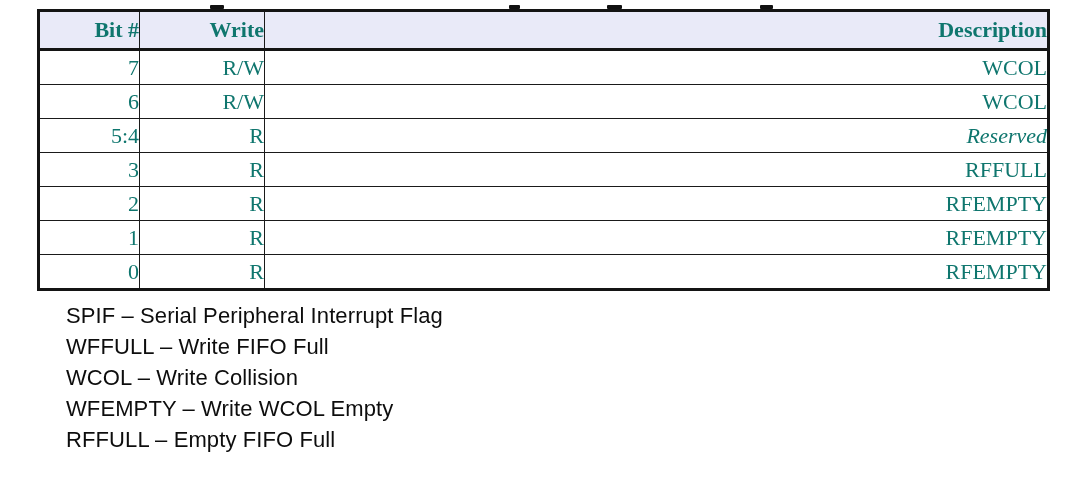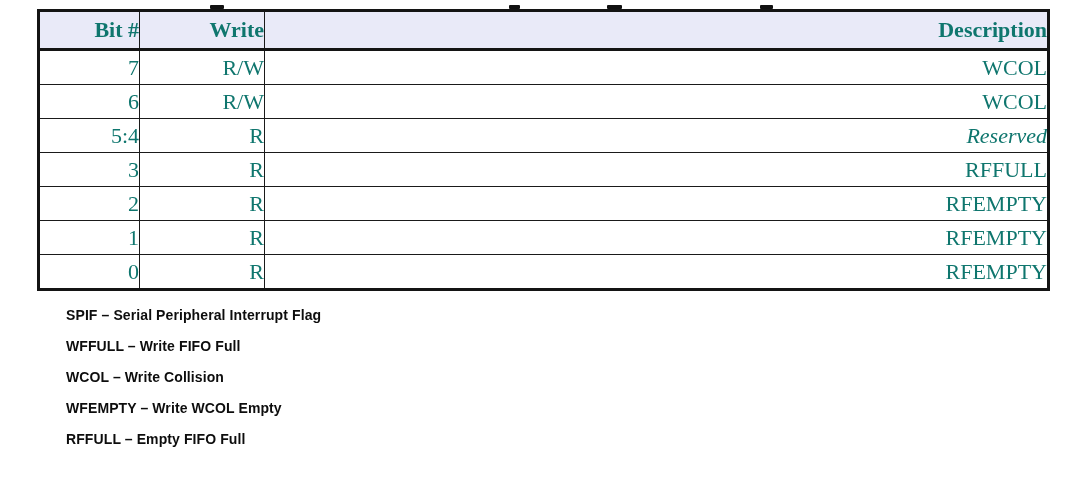--- a/index.html
+++ b/index.html
@@ -78,22 +78,22 @@
 
   
   .legend {
     position: absolute;
     left: 66px;
     top: 300px;
     width: 900px;
   }
   .legend-line {
     font-family: "Liberation Sans", sans-serif;
-    font-weight: bold;
-    font-size: 14px;
+    font-weight: normal;
+    font-size: 22px;
     color: #0d0d0d;
     height: 31px;
     line-height: 31px;
     white-space: nowrap;
     letter-spacing: 0.1px;
   }
 </style>
 </head>
 <body>
 

